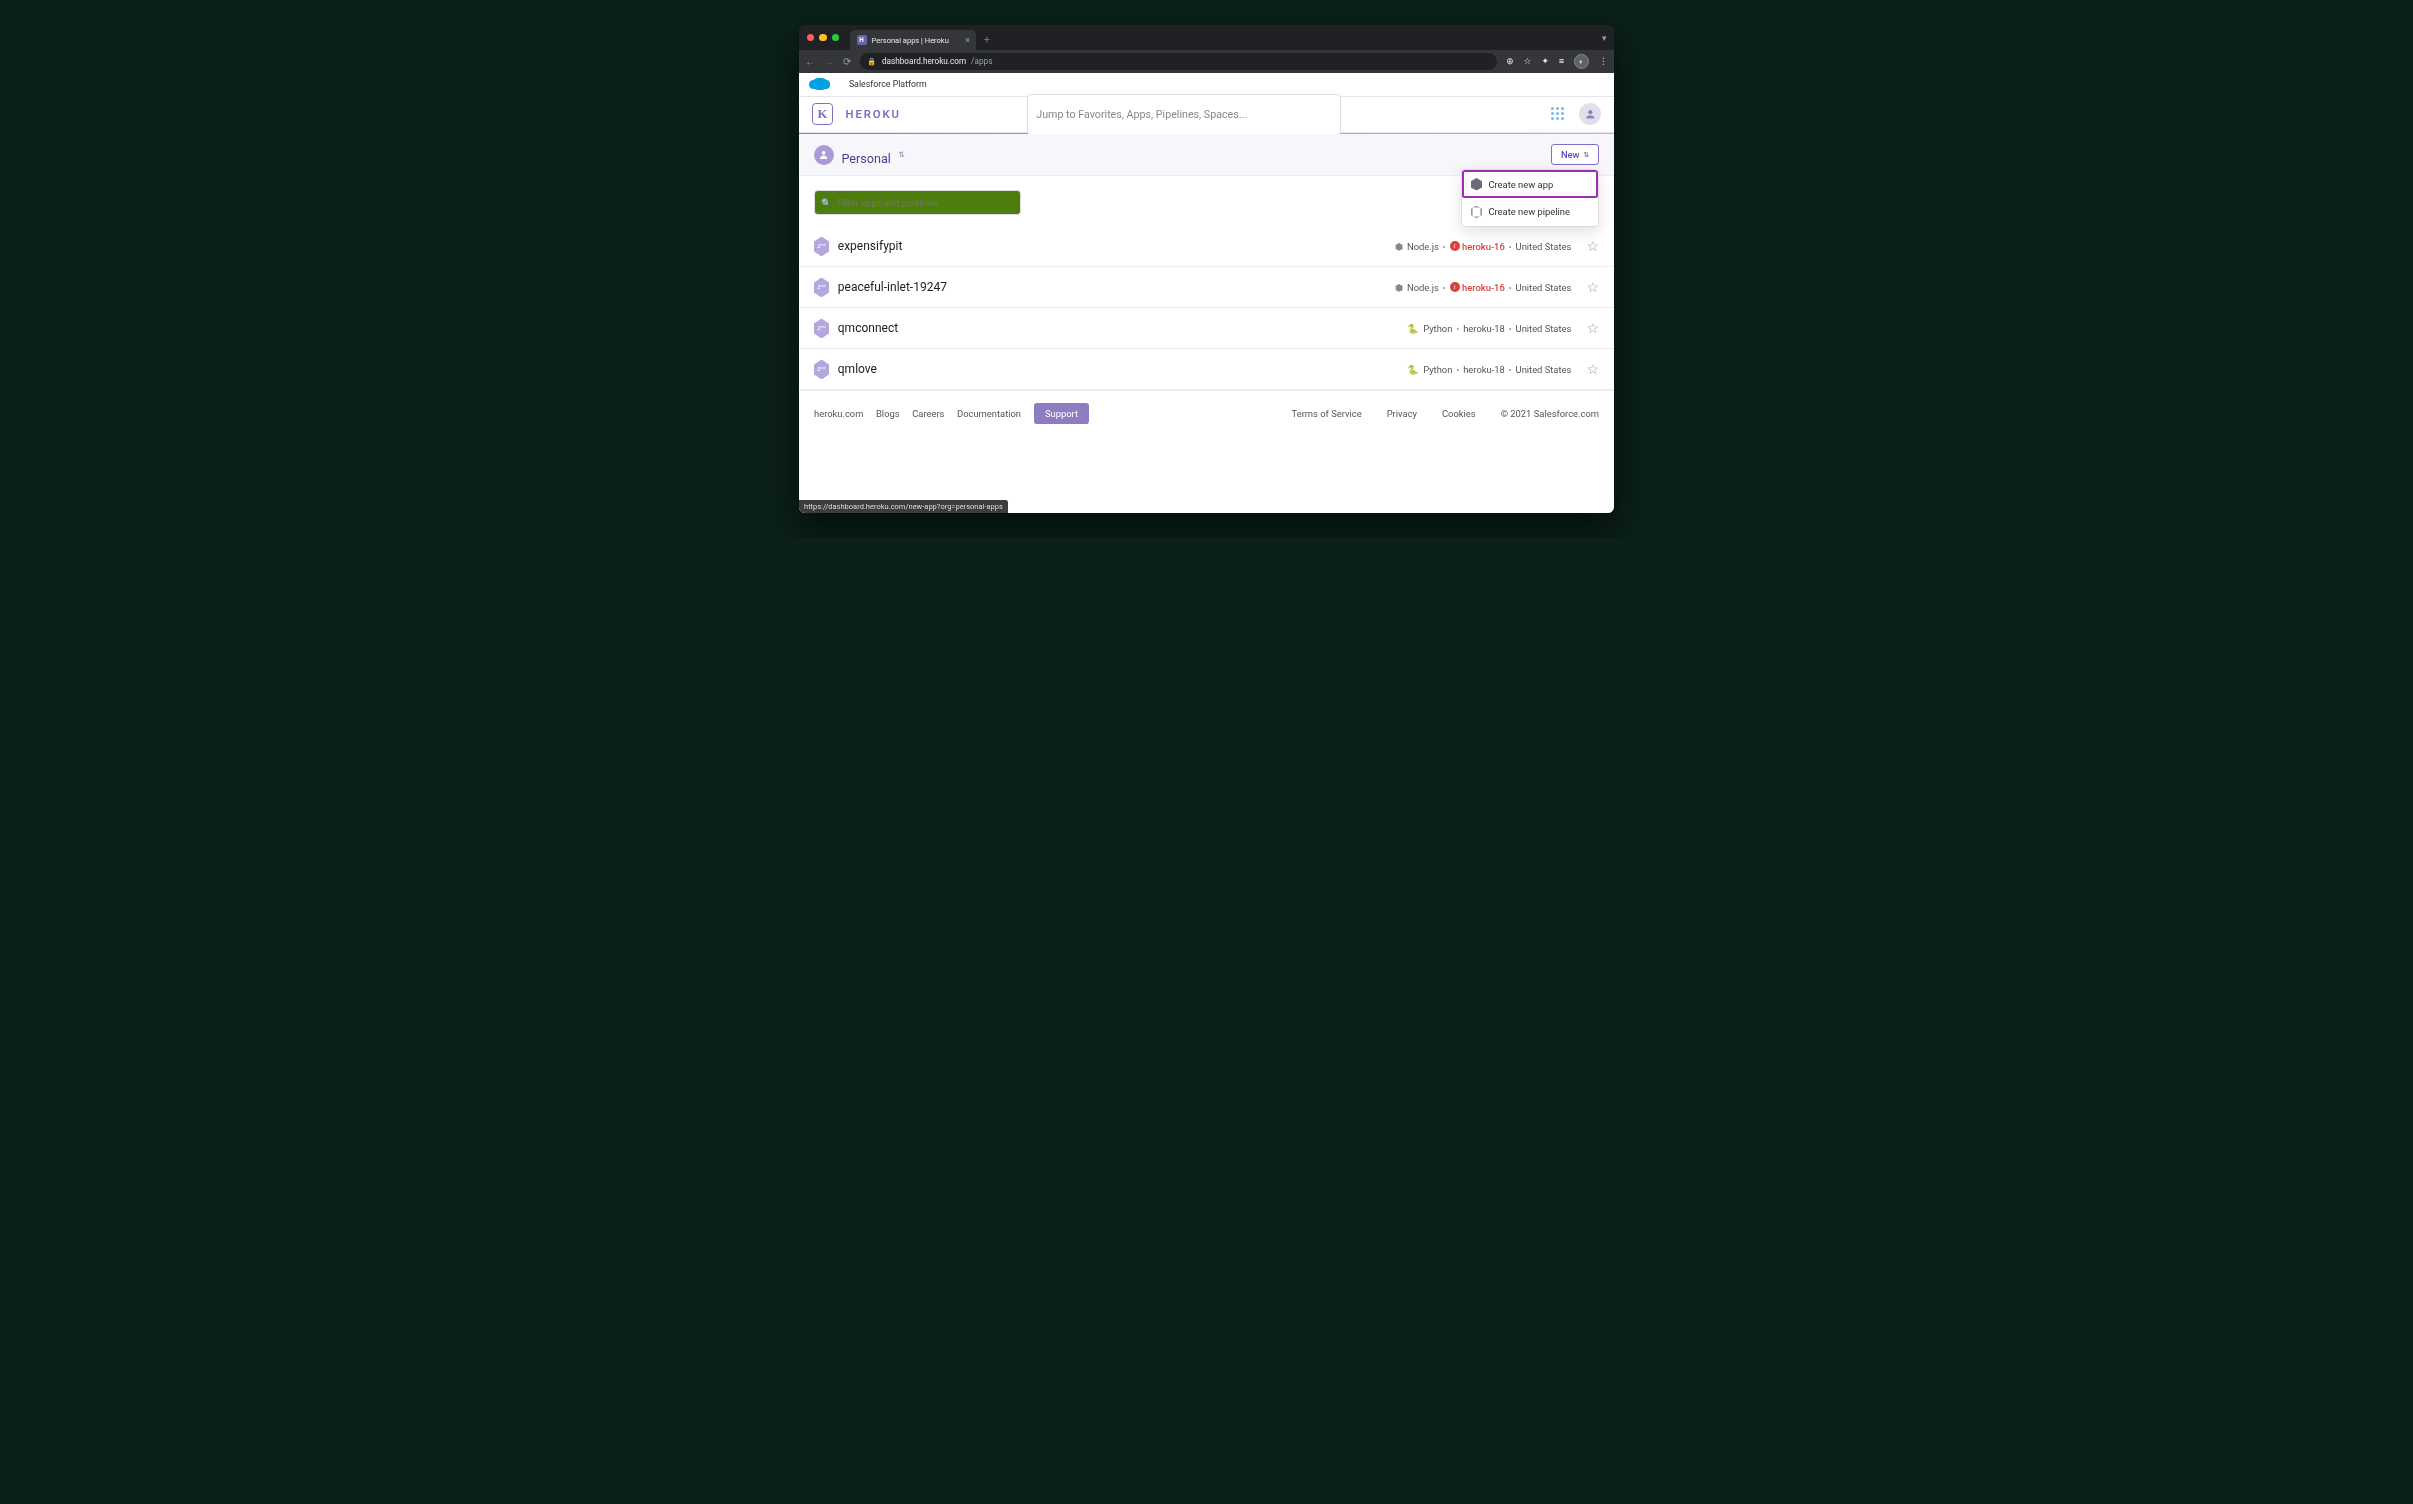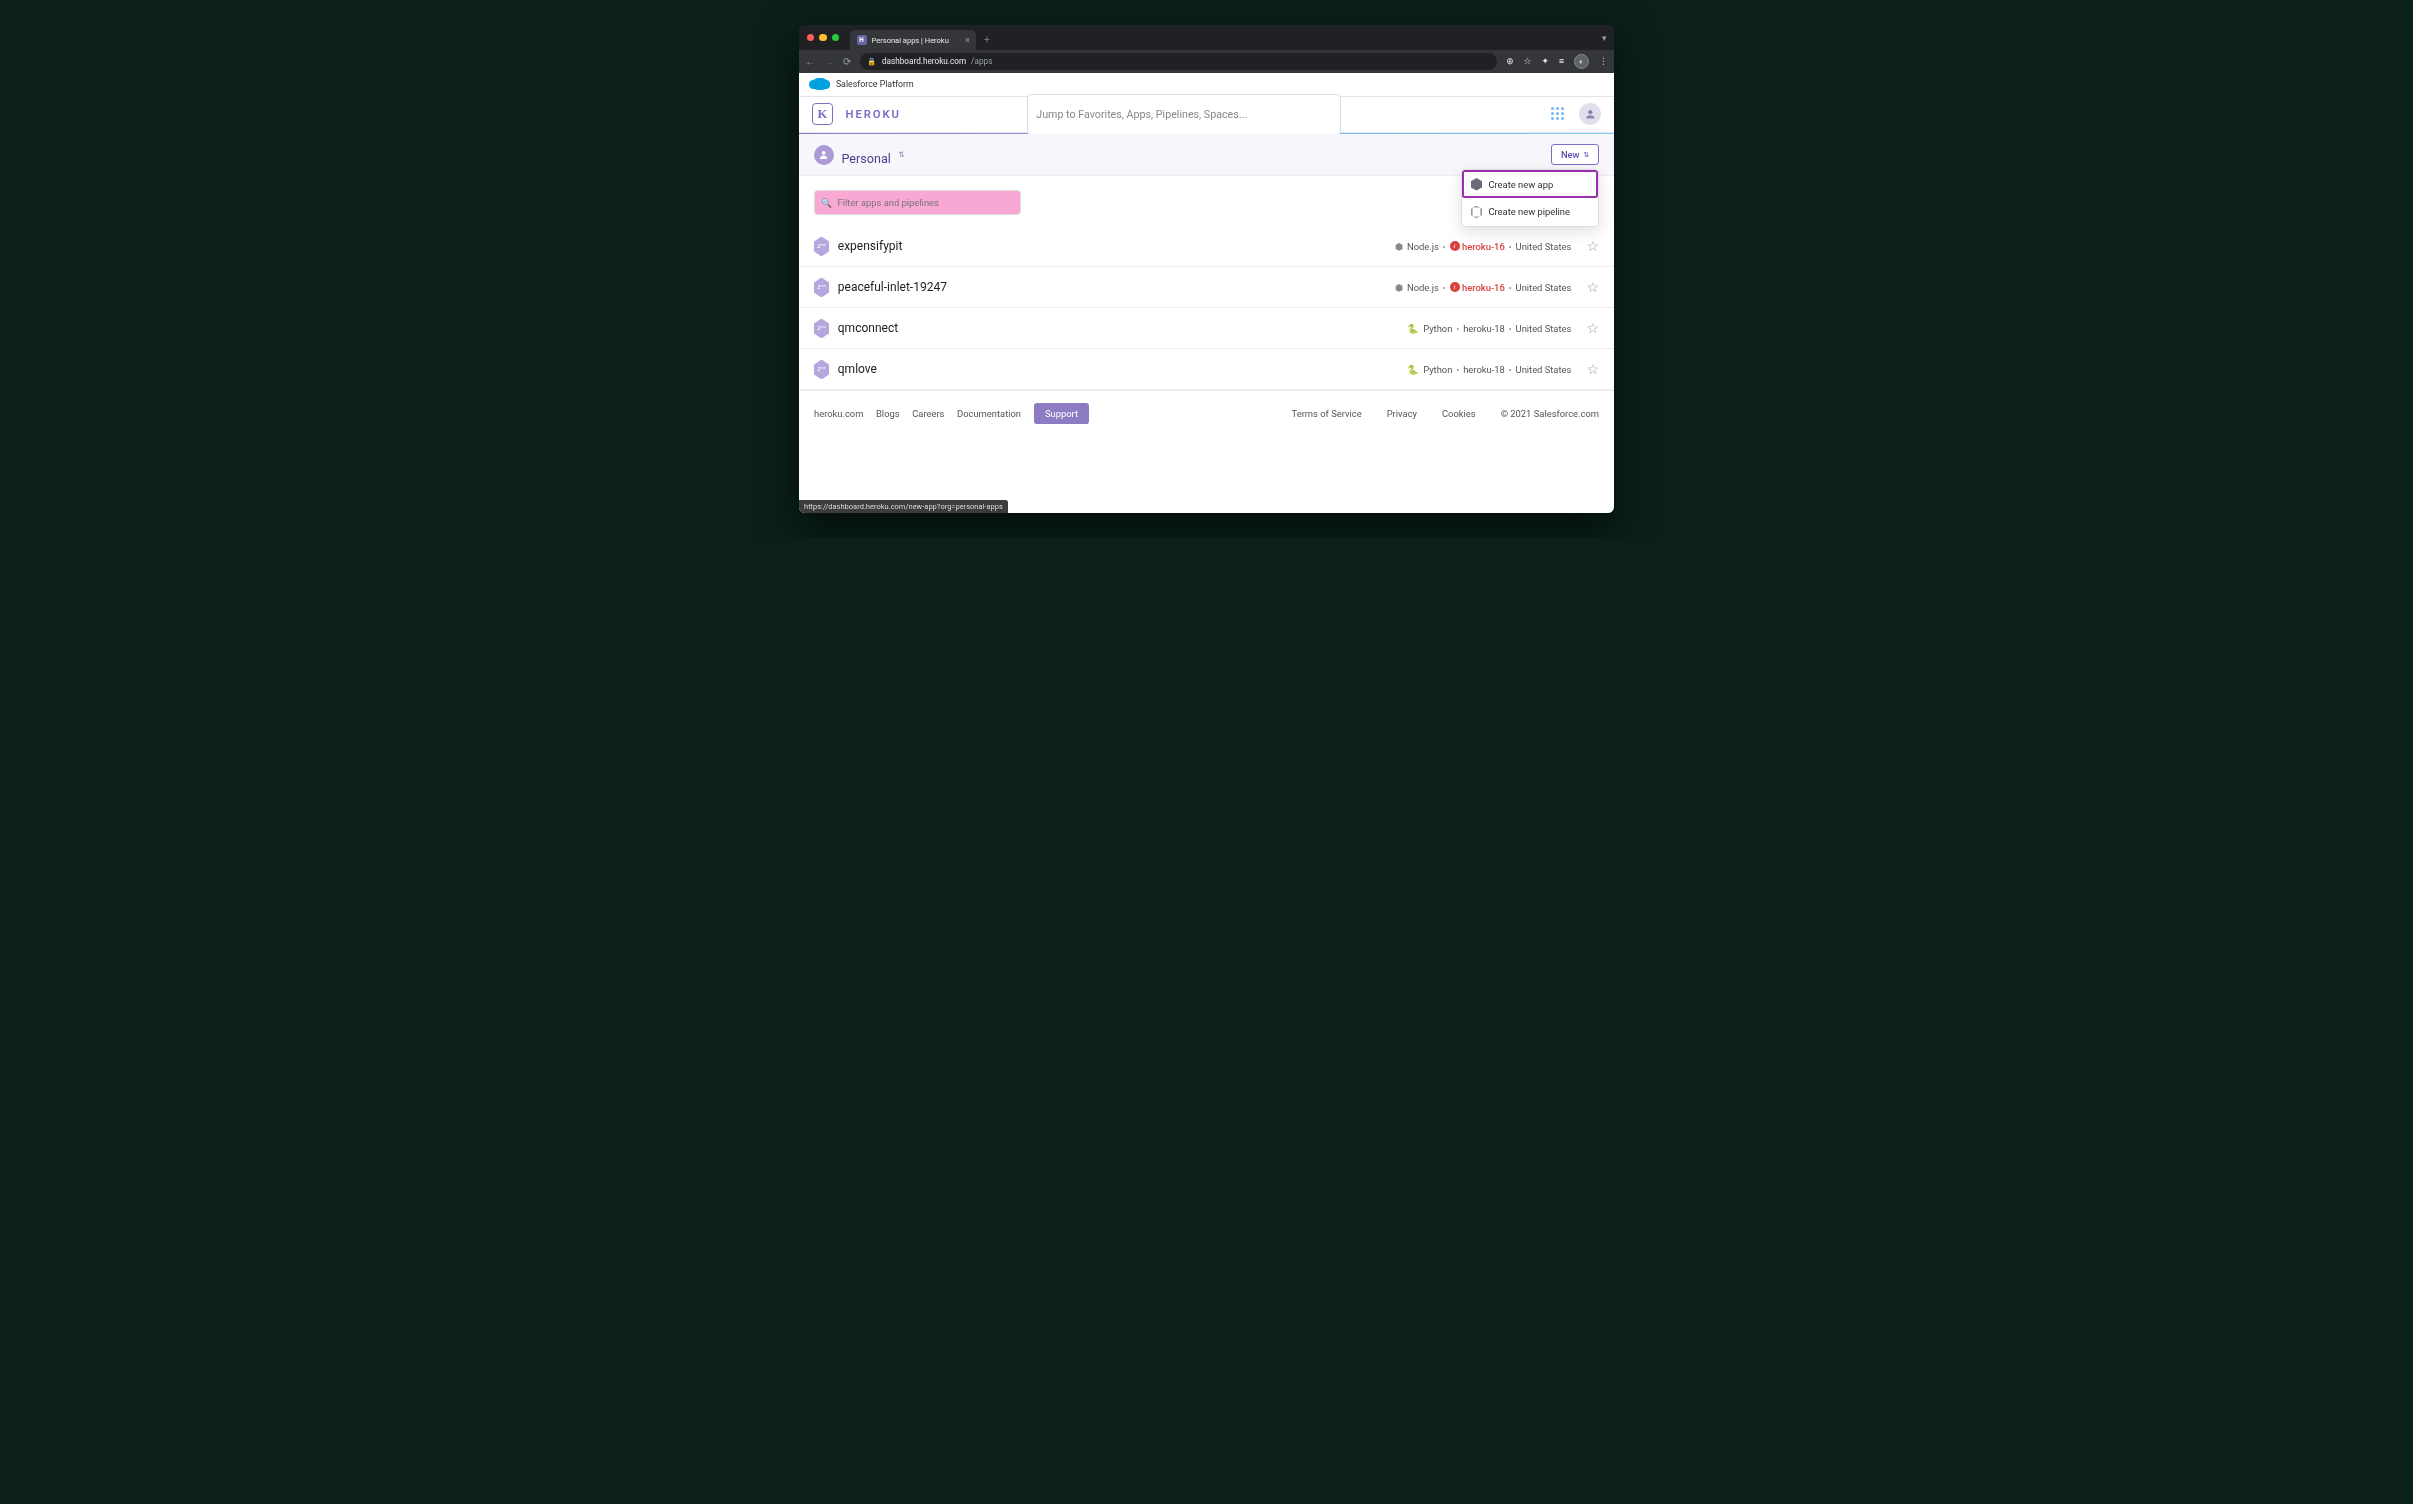--- a/index.html
+++ b/index.html
@@ -73,21 +73,21 @@
   .addr .avatar-chrome {
     width: 15px; height: 15px; border-radius: 50%; background: #5f6368; display:flex;align-items:center;justify-content:center;color:#e8eaed;font-size:7.5px;border:0.6px solid #888;
   }
 
   
   .page { background: #fff; min-height: 440px; position: relative; }
 
   .sf-bar {
     height: 24px;
     border-bottom: 0.6px solid #e5e5f0;
-    display: flex; align-items: center; padding: 0 12.6px; gap: 8px;
+    display: flex; align-items: center; padding: 0 12.6px; gap: 21px;
     font-size: 8.8px; color: #333;
   }
   .sf-cloud {
     width: 16.3px; height: 11.3px; background: #00a1e0; border-radius: 6.3px; position: relative;
   }
   .sf-cloud::before, .sf-cloud::after {
     content: ""; position: absolute; background: #00a1e0; border-radius: 50%;
   }
   .sf-cloud::before { width: 8.8px; height: 8.8px; left: -2.5px; top: 1.3px; }
   .sf-cloud::after { width: 8.8px; height: 8.8px; right: -2.5px; top: 1.3px; }
@@ -172,21 +172,21 @@
   .hex {
     width: 11.3px; height: 12.6px; background: #6b6b7a;
     clip-path: polygon(50% 0, 100% 25%, 100% 75%, 50% 100%, 0 75%, 0 25%);
   }
   .hex.outline { background: #fff; border: 0.6px solid #999; box-shadow: inset 0 0 0 0.6px #999; }
 
   .filter-row { padding: 14px 15px 0; }
   .filter-input {
     width: 207px; height: 25px; border: 0.6px solid #ddd; border-radius: 3.8px;
     padding: 0 7.5px 0 22.6px; font-size: 9.4px;
-    background: #f9a8d4;
+    background: #4d7c0f;
   }
   .filter-wrap { position: relative; display: inline-block; }
   .filter-wrap .search-glyph {
     position: absolute; left: 7.5px; top: 50%; transform: translateY(-50%);
     color: #999; font-size: 8.8px;
   }
 
   .app-list { margin-top: 11.3px; }
   .app-row {
     display: flex; align-items: center; padding: 10px 15px;

